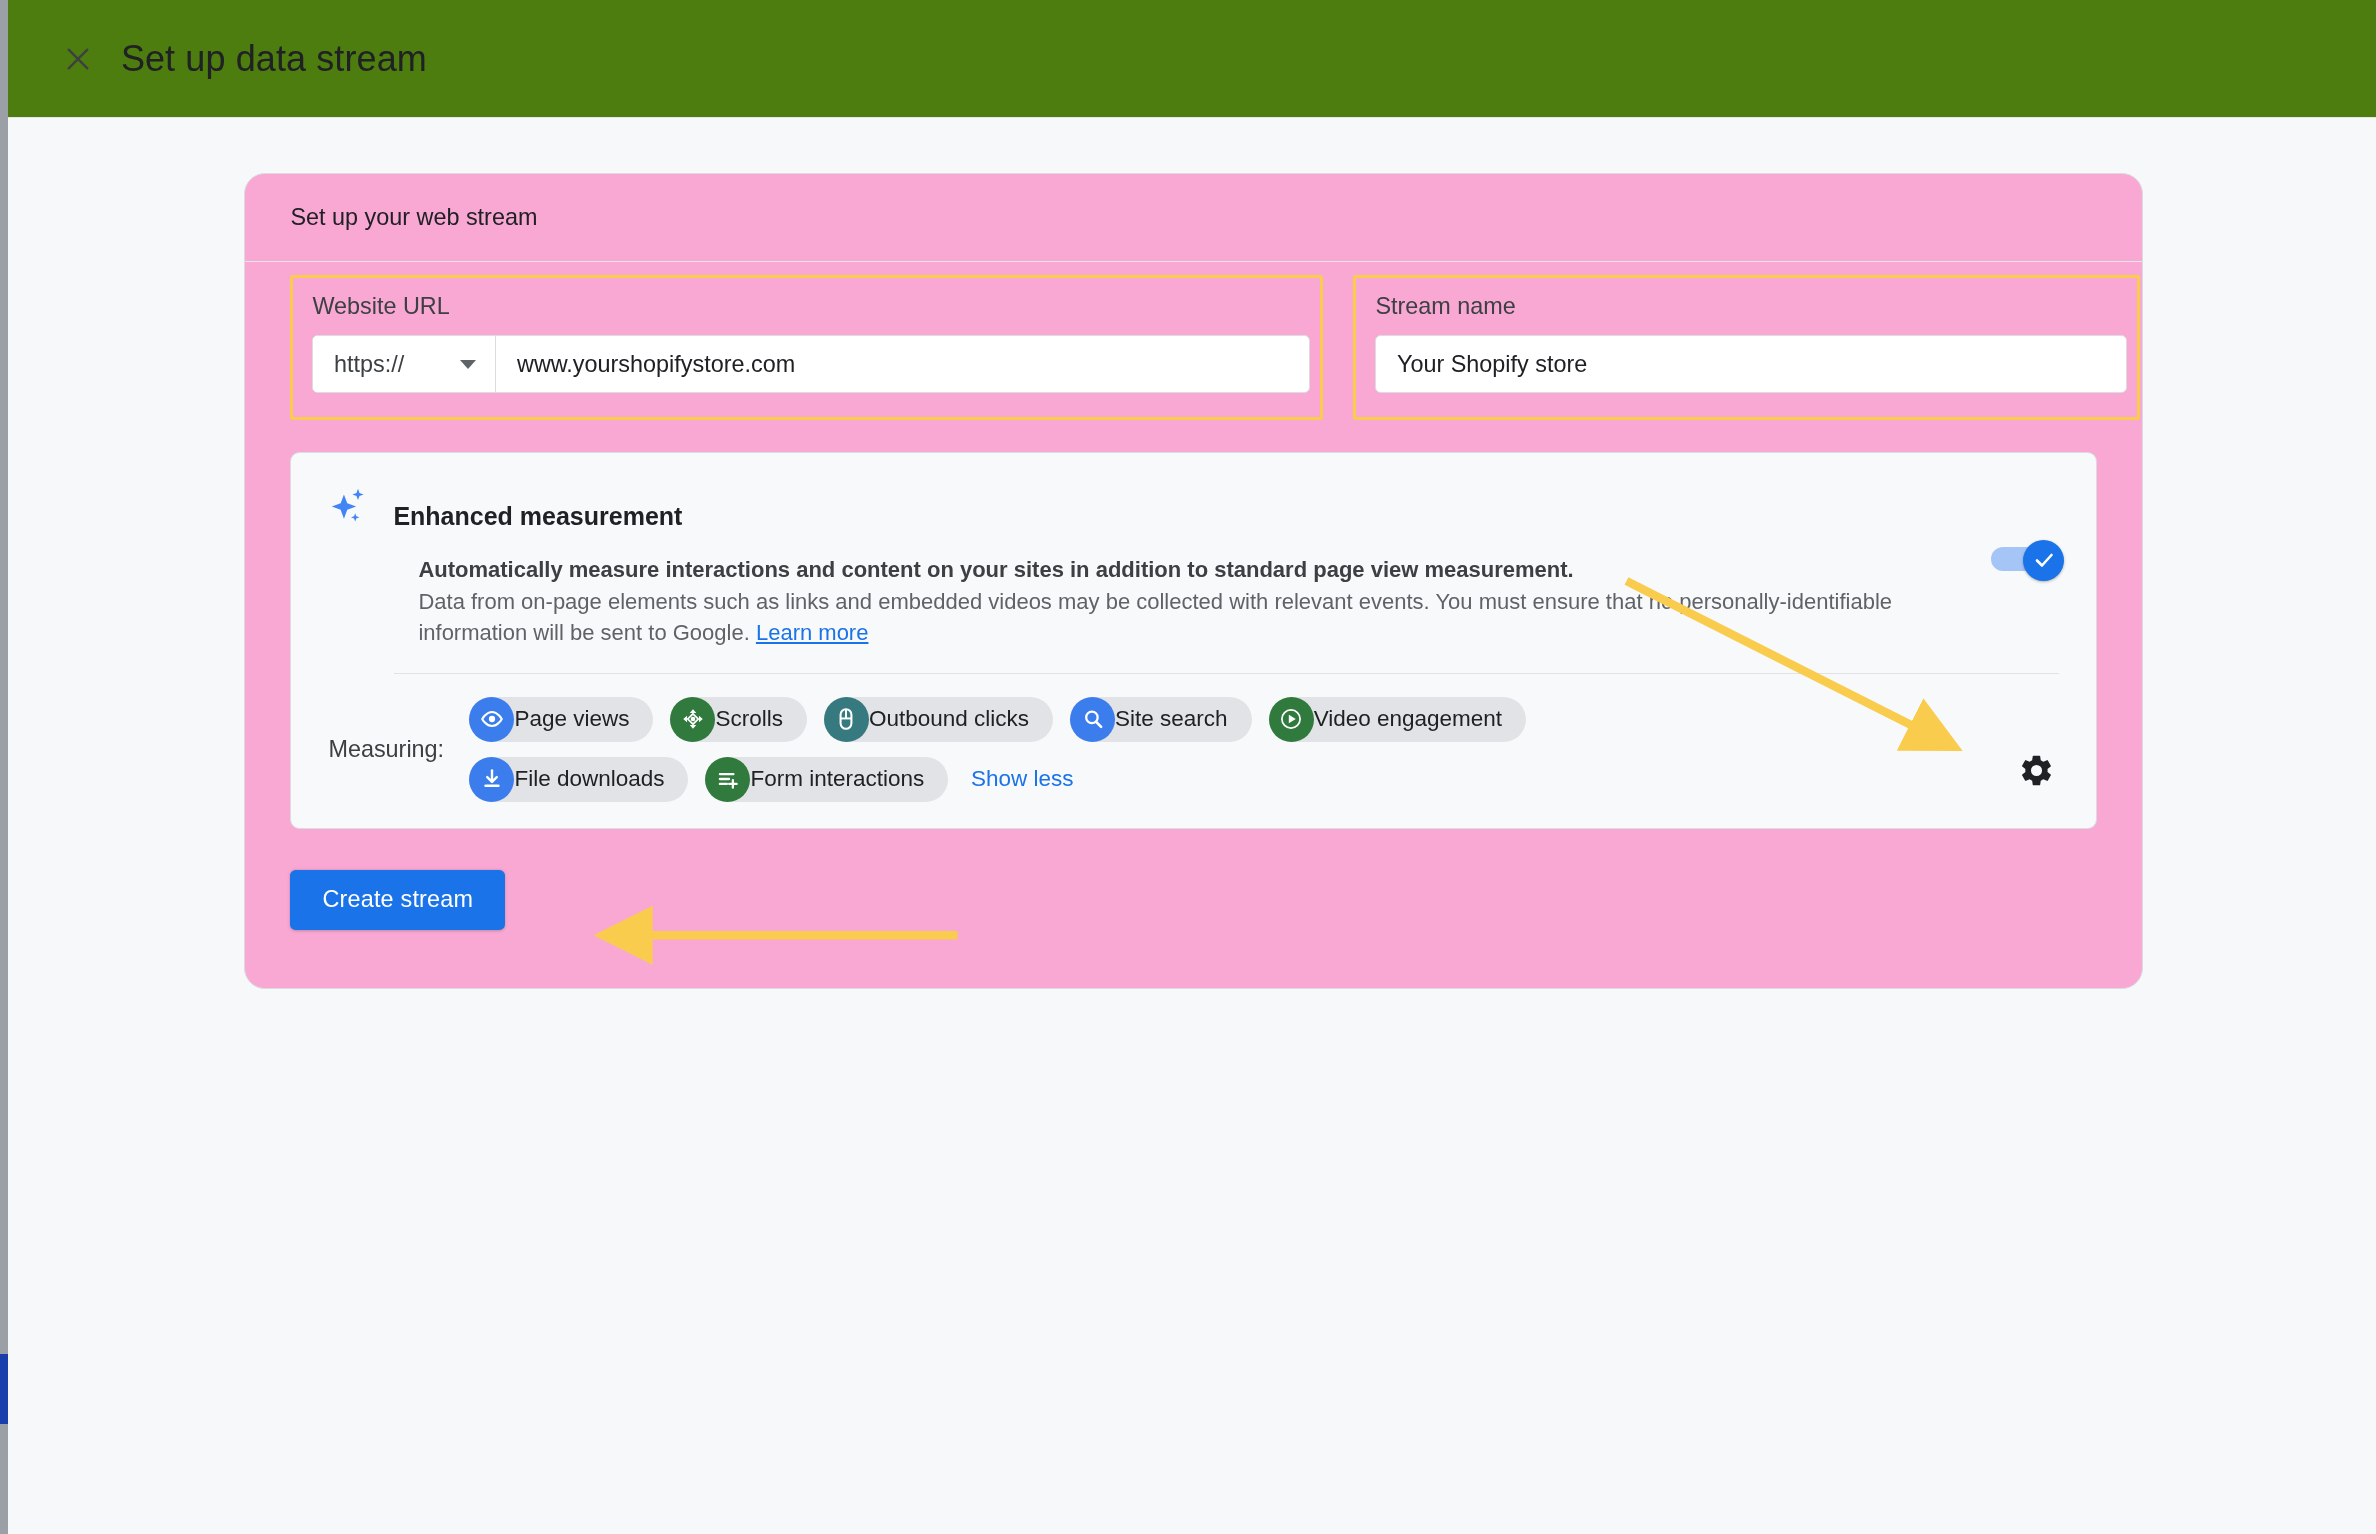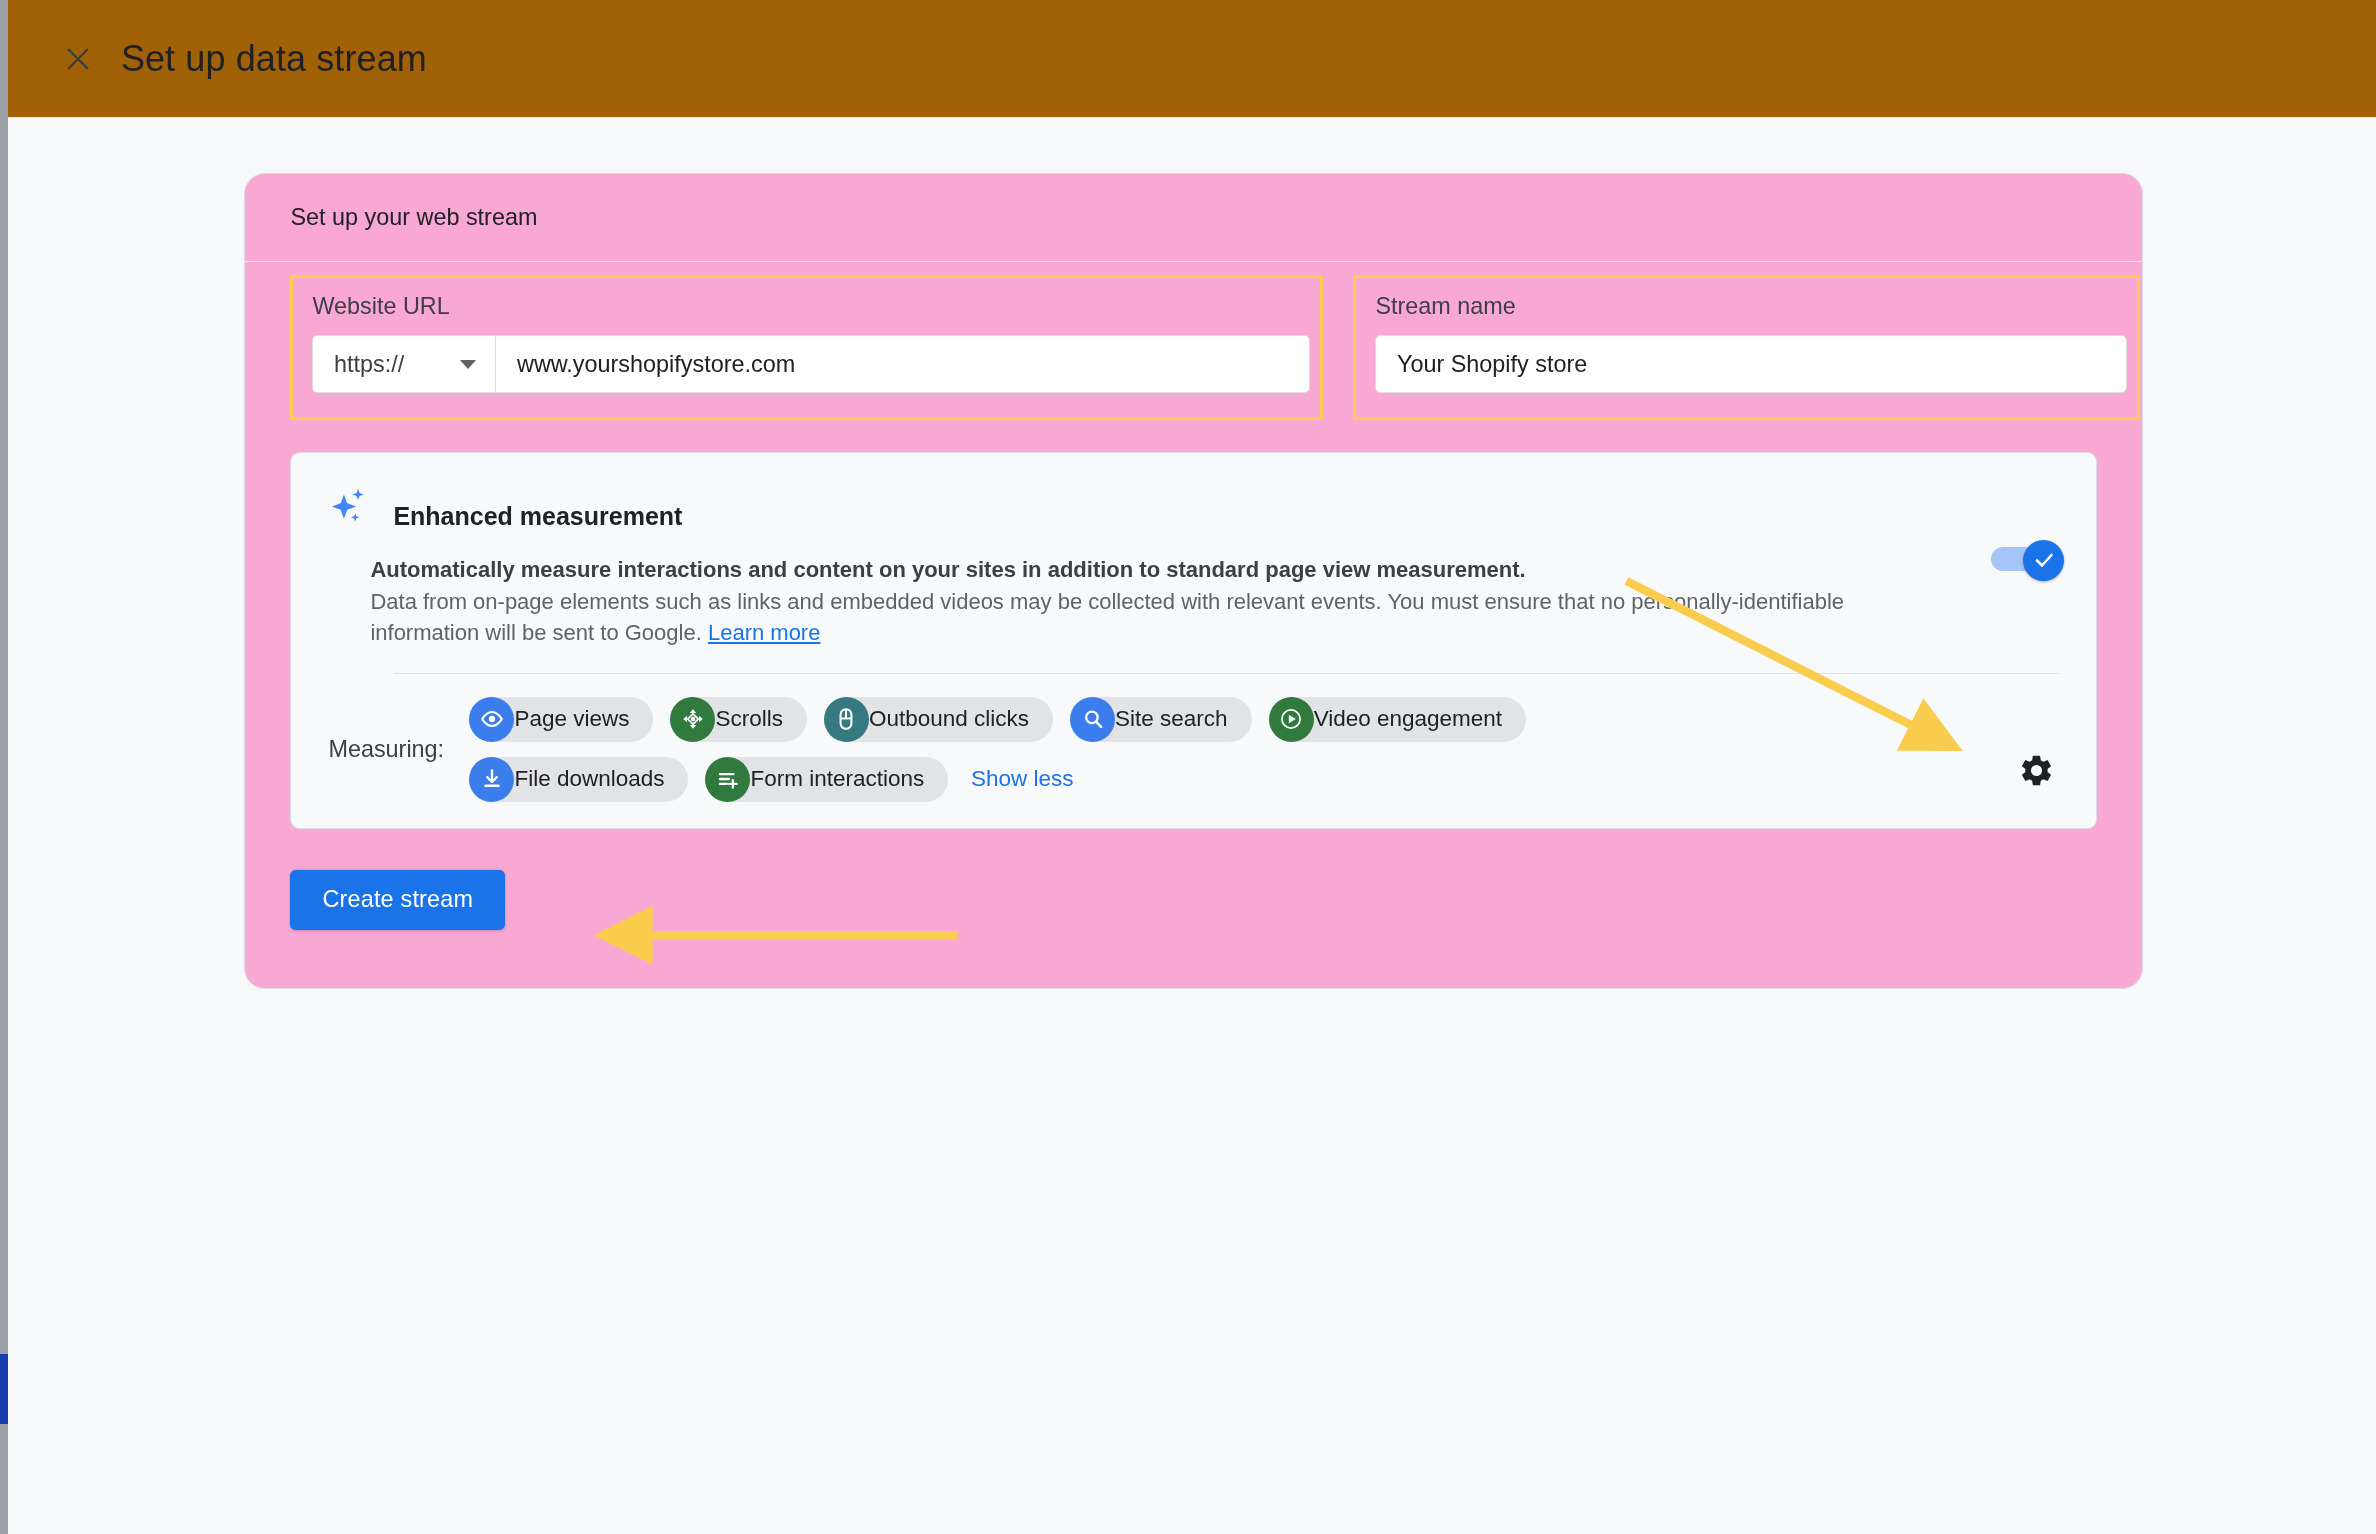--- a/index.html
+++ b/index.html
@@ -23,21 +23,21 @@
     background: #1a3fad;
   }
   .edge-rail .rail-white {
     position: absolute; left: 0; top: 0; width: 8.4px; height: 1312px;
     background: #9aa0a6;
   }
 
   
   .topbar {
     position: absolute; left: 8.4px; top: 0; width: 2368px; height: 118px;
-    background: #a16207;
+    background: #4d7c0f;
     border-bottom: 0.9px solid #e4e6e8;
     display: flex; align-items: center;
   }
   .close-btn {
     margin-left: 49px;
     width: 41px; height: 41px;
     display: flex; align-items: center; justify-content: center;
     cursor: pointer;
   }
   .close-btn svg { display:block; }
@@ -144,21 +144,21 @@
     background: #f8f9fa;
     padding: 28px 37px 26px 37px;
     position: relative;
   }
   .em-head { display: flex; align-items: flex-start; }
   .spark-icon { width: 52px; margin-top: 3.7px; flex: 0 0 52px; }
   .em-title {
     font-size: 25px; font-weight: bold; color: #202124;
     margin-left: 13px; margin-top: 21px;
   }
-  .em-text-wrap { margin-left: 42px; margin-top: 20.6px; position: relative; }
+  .em-text-wrap { margin-left: 90px; margin-top: 20.6px; position: relative; }
   .em-line-strong {
     font-size: 22px; font-weight: bold; color: #3c4043;
     line-height: 1.45;
   }
   .em-para {
     font-size: 22px; color: #5f6368;
     line-height: 1.45;
     max-width: 1480px;
   }
   .em-link {

